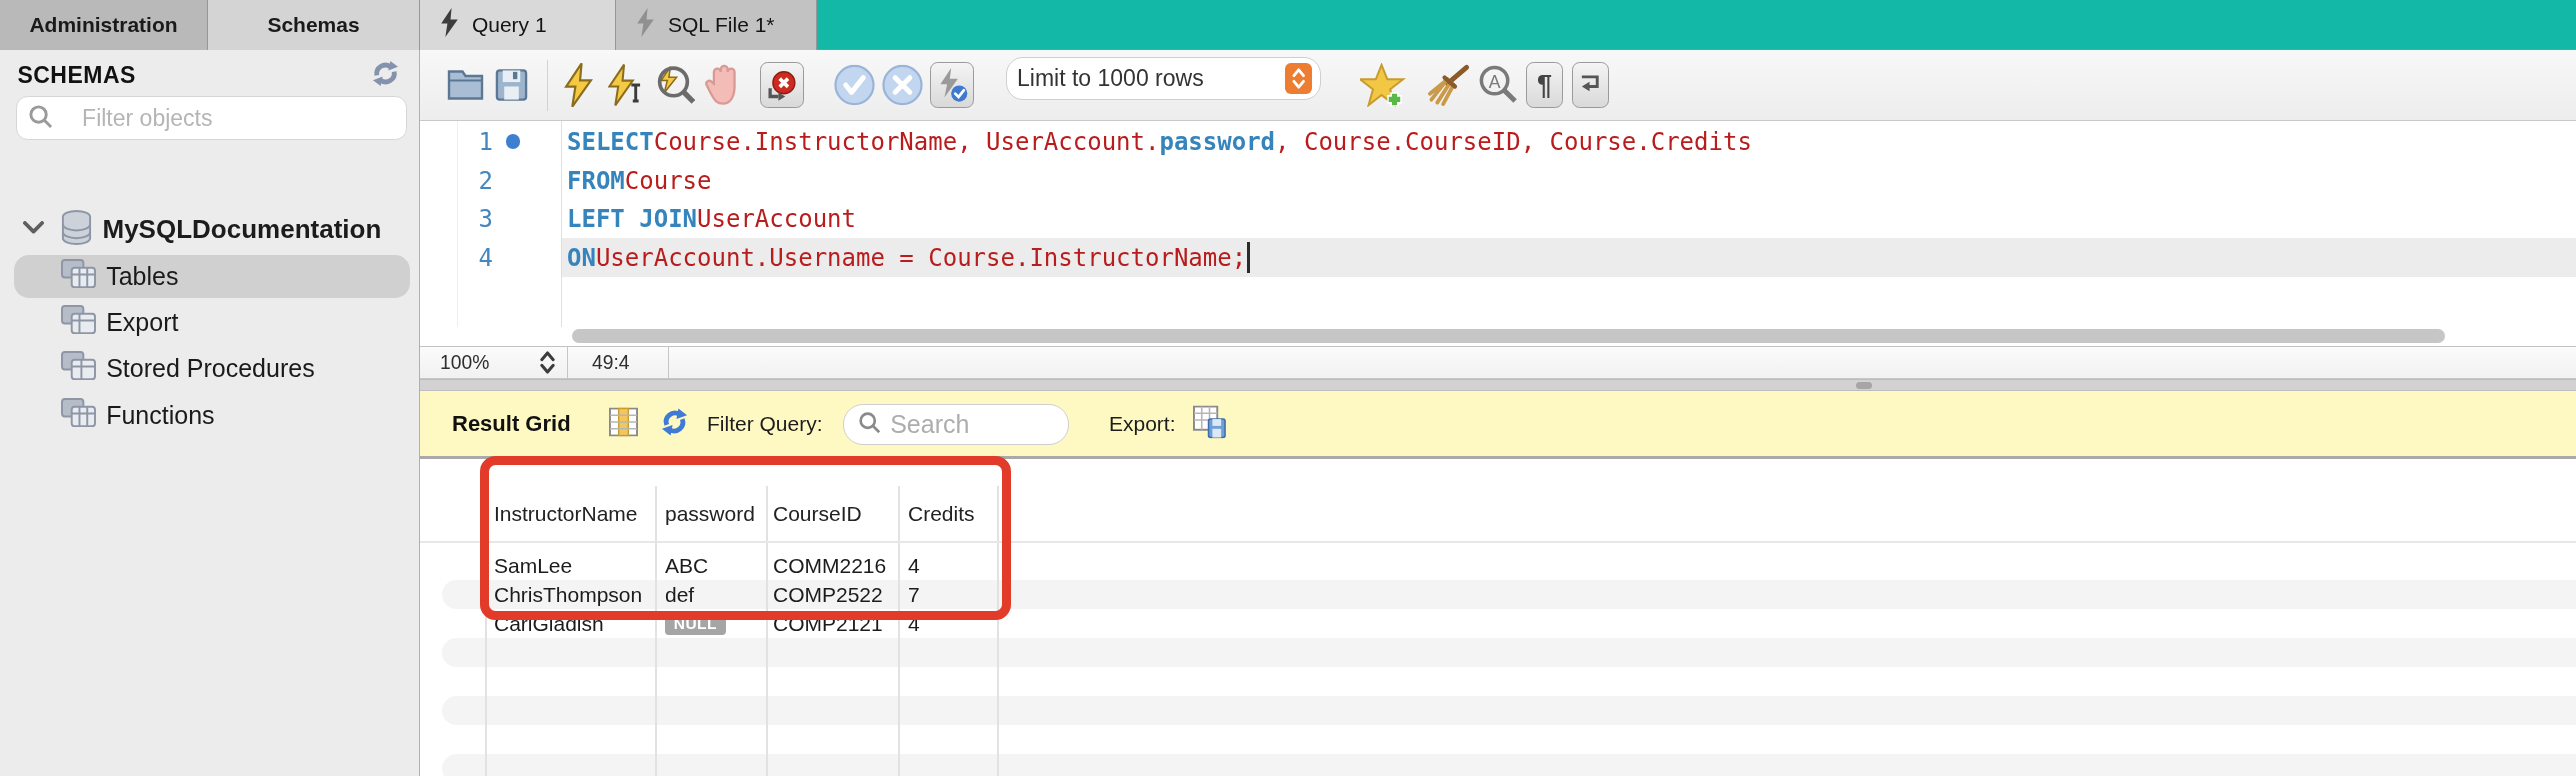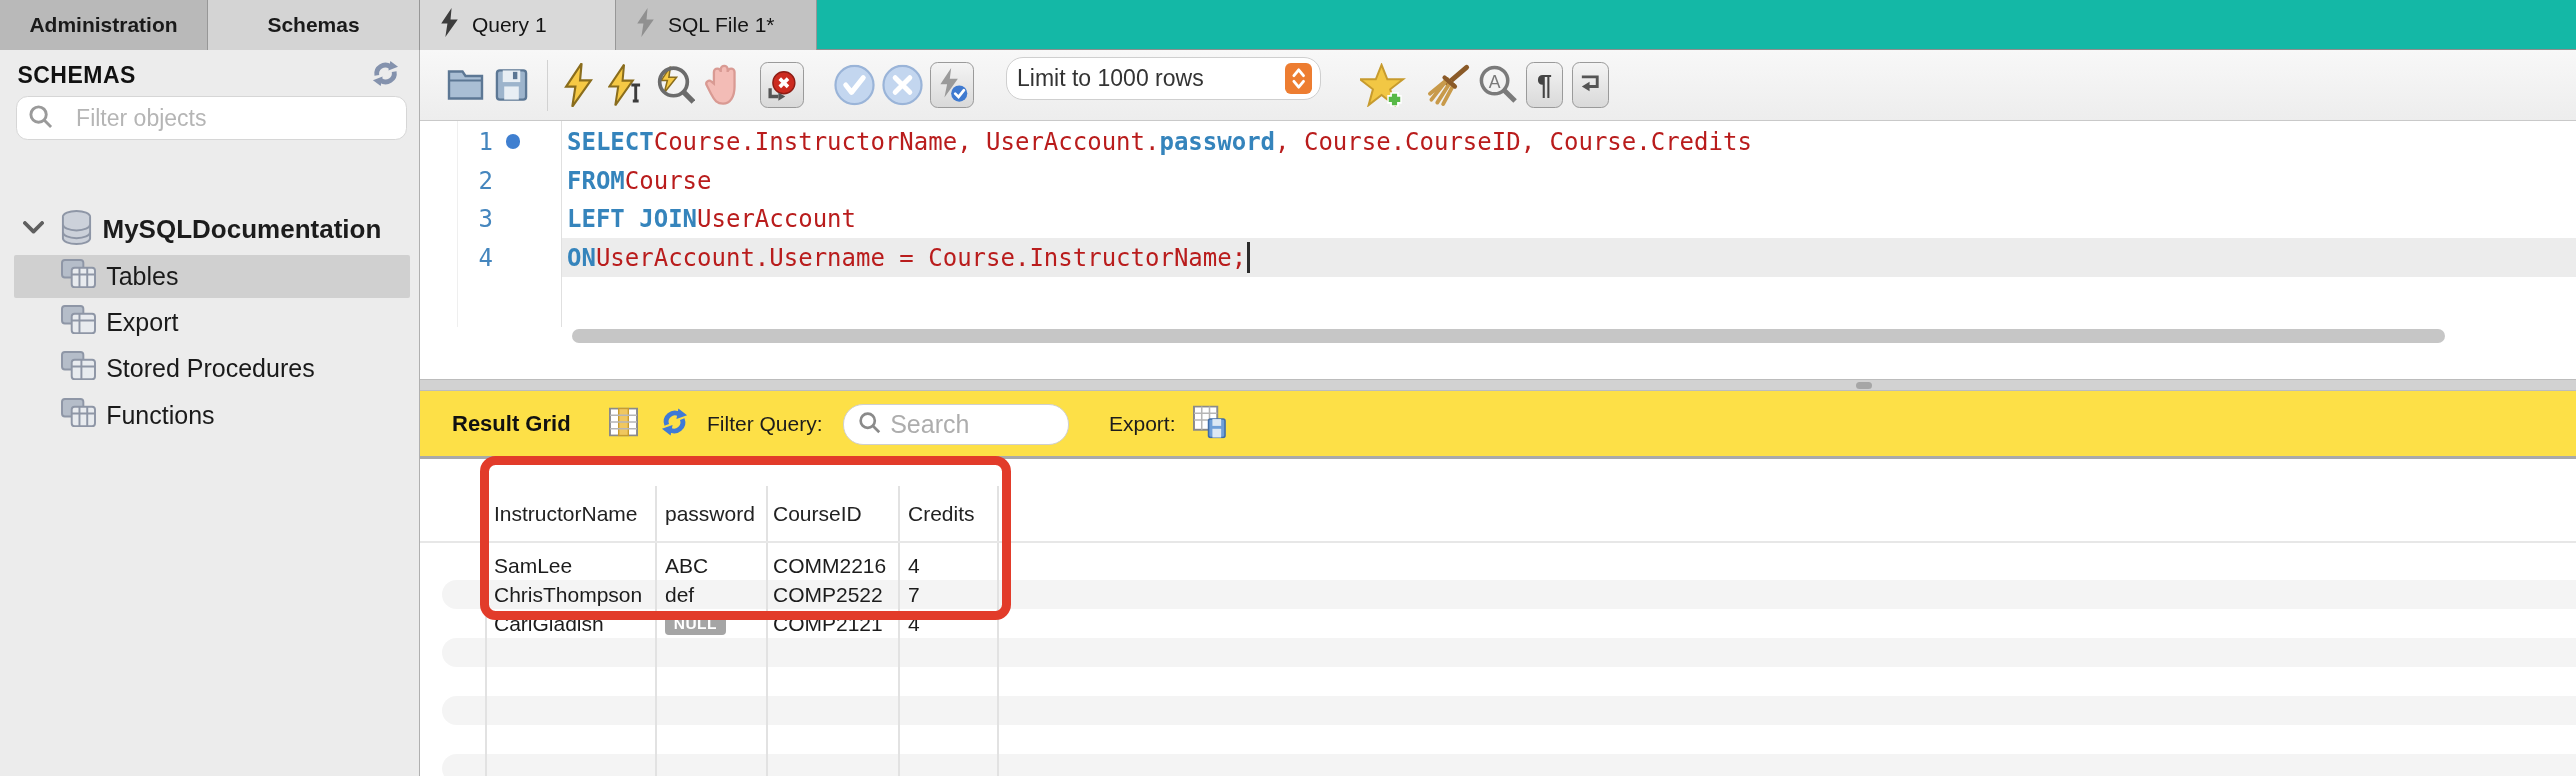--- a/index.html
+++ b/index.html
@@ -18,27 +18,27 @@
   .t-schemas{left:208px;width:212px;background:#d4d4d4;}
   .t-query{left:420px;width:196px;background:#d9d9d9;}
   .t-sqlfile{left:616px;width:201px;background:#c2c2c2;}
 
   
   .sidebar{position:absolute;left:0;top:50px;width:420px;height:726px;background:#ececec;
            border-right:1px solid #b0b0b0;}
   .schemas-title{position:absolute;left:17.4px;top:11.6px;font-size:23px;font-weight:700;letter-spacing:0.5px;color:#111;}
   .schemas-refresh{position:absolute;right:19.3px;top:9.7px;}
   .filter-box{position:absolute;left:15.5px;top:46px;width:391px;height:44px;background:#fff;
-              border:1px solid #d6d6d6;border-radius:11.6px;display:flex;align-items:center;padding:0 11.6px;gap:21px;}
+              border:1px solid #d6d6d6;border-radius:11.6px;display:flex;align-items:center;padding:0 11.6px;gap:27px;}
   .filter-box input{border:none;outline:none;flex:1;font-size:23px;font-family:"Liberation Sans",sans-serif;color:#333;background:transparent;}
   .filter-box input::placeholder{color:#b5b5b5;}
   .tree{position:absolute;left:0;top:108px;width:420px;}
   .tree-root{position:absolute;left:0;top:48px;height:46px;width:420px;display:flex;align-items:center;}
   .tree-root .lbl{font-size:26px;font-weight:700;margin-left:10px;}
-  .tree-item{position:absolute;left:13.5px;width:396px;height:43px;display:flex;align-items:center;border-radius:2px;}
+  .tree-item{position:absolute;left:13.5px;width:396px;height:43px;display:flex;align-items:center;border-radius:15px;}
   .tree-item .lbl{font-size:25px;margin-left:9.7px;color:#1a1a1a;}
   .ti-0{top:97px;background:#d0d0d0;}
   .ti-1{top:143px;} .ti-2{top:189px;} .ti-3{top:236px;}
   .tree-item .icon,{flex:none;}
   .chev{margin-left:23px;}
   .dbicon{margin-left:15.5px;}
   .tbl-ic{margin-left:46px;}
 
   
   .toolbar{position:absolute;left:420px;top:50px;width:2156px;height:71px;
@@ -80,21 +80,21 @@
   .sb-sep1{position:absolute;left:147px;top:0;width:1px;height:31px;background:#c6c6c6;}
   .sb-caret{position:absolute;left:172px;top:0;height:31px;display:flex;align-items:center;}
   .sb-sep2{position:absolute;left:248px;top:0;width:1px;height:31px;background:#c6c6c6;}
 
   
   .splitter{position:absolute;left:420px;top:379px;width:2156px;height:11.6px;background:#d2d2d2;
             border-top:1px solid #bcbcbc;border-bottom:1px solid #bdbdbd;}
   .split-handle{position:absolute;left:1436px;top:1.9px;width:15.5px;height:6.8px;border-radius:3.9px;background:#a6a6a6;}
 
   
-  .results-toolbar{position:absolute;left:420px;top:391px;width:2156px;height:66px;background:#fde047;}
+  .results-toolbar{position:absolute;left:420px;top:391px;width:2156px;height:66px;background:#fef9c3;}
   .rg-title{position:absolute;left:32px;top:0;height:66px;display:flex;align-items:center;
             font-size:22px;font-weight:700;color:#111;}
   .rt-ico{position:absolute;top:50%;transform:translateY(-50%);}
   .filter-rows-lbl{position:absolute;left:287px;top:0;height:66px;display:flex;align-items:center;font-size:21px;color:#1c1c1c;}
   .rg-search{position:absolute;left:423px;top:12.6px;width:226px;height:41px;background:#fff;border:1px solid #cfcfcf;
              border-radius:20px;display:flex;align-items:center;padding:0 13.5px;gap:7.7px;}
   .rg-search input{border:none;outline:none;width:145px;font-size:25px;font-family:"Liberation Sans",sans-serif;color:#333;background:transparent;}
   .rg-search input::placeholder{color:#adadad;}
   .export-lbl{position:absolute;left:689px;top:0;height:66px;display:flex;align-items:center;font-size:21px;color:#1c1c1c;}
   .rt-divider{position:absolute;left:420px;top:456px;width:2156px;height:2.9px;background:#a9a9a9;}
@@ -375,20 +375,32 @@
       <span class="kw">ON</span>
         <span class="pl"> UserAccount.Username = Course.InstructorName;</span>
         <span class="caret-bar"></span>
     </div>
   </div>
 
   <div class="hscroll">
     <div class="hthumb"></div>
   </div>
 
+  <div class="statusbar">
+    <div class="sb-zoom">100%</div>
+    <div class="sb-stepper">
+      <svg width="21" height="25" viewBox="0 0 22 26">
+          <polyline points="5,10 11,3 17,10" fill="none" stroke="#3c3c3c" stroke-width="3.2" stroke-linecap="round" stroke-linejoin="round"></polyline>
+          <polyline points="5,16 11,23 17,16" fill="none" stroke="#3c3c3c" stroke-width="3.2" stroke-linecap="round" stroke-linejoin="round"></polyline>
+        </svg>
+    </div>
+    <div class="sb-sep1"></div>
+    <div class="sb-caret">49:4</div>
+    <div class="sb-sep2"></div>
+  </div>
 
   <div class="splitter">
     <div class="split-handle"></div>
   </div>
 
   <div class="results-toolbar">
     <div class="rg-title">Result Grid</div>
     <div class="rt-ico" style="left:189px;">
       <svg width="29" height="29" viewBox="0 0 30 30">
           <rect x="1" y="1" width="28" height="28" fill="#fff" stroke="#8a8a8a" stroke-width="2"></rect>

